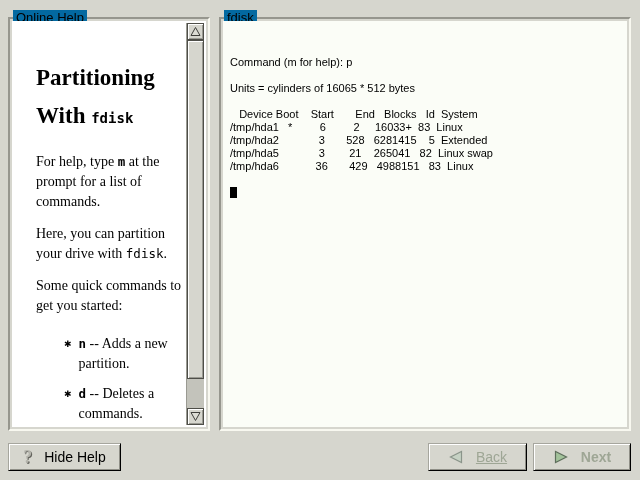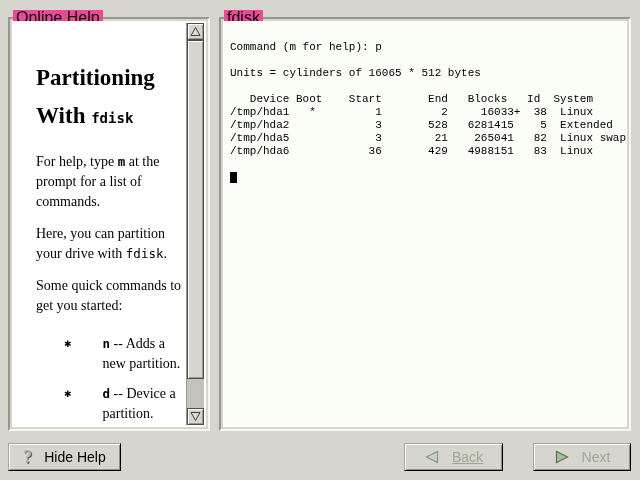--- a/index.html
+++ b/index.html
@@ -11,22 +11,22 @@
 
   
   .frame {
     position:absolute; box-sizing:border-box;
     border:2px solid; border-color:#96968e #f8f8f0 #f8f8f0 #96968e;
   }
   .help-frame  { left:8px;   top:17px; width:202px; height:414px; }
   .fdisk-frame { left:219px; top:17px; width:412px; height:414px; }
   .frame-label {
     position:absolute; top:-9px; left:3px;
-    background:#ec4899; padding:0 3px;
-    font-size:16px; line-height:15px;
+    background:#0369a1; padding:0 3px;
+    font-size:13px; line-height:15px;
   }
 
   
   .help-viewport {
     position:absolute; left:2px; top:2px; right:2px; bottom:2px;
     background:#ffffff;
   }
   .help-content {
     position:absolute; left:0; top:0; right:20px; bottom:0;
     overflow:hidden; padding:34px 0 0 24px;
@@ -36,21 +36,21 @@
     width:160px; font-weight:bold; font-size:23px; line-height:38px;
     margin:4px 0 15px 0;
   }
   .help-title .code { font-family:"DejaVu Sans Mono", monospace; font-size:14px; font-weight:bold; }
   .help-p { width:152px; margin:0 0 12px 0; }
   .code { font-family:"DejaVu Sans Mono", monospace; font-size:12.5px; }
   .key  { font-family:"DejaVu Sans Mono", monospace; font-size:12.5px; font-weight:bold; }
   .bullet-list { margin-top:18px; margin-left:28px; }
   .bullet-item { display:flex; gap:7px; margin-bottom:10px; }
   .bullet-marker { font-size:9px; line-height:20px; flex:0 0 auto; }
-  .bullet-text { width:118px;margin-left:24px; }
+  .bullet-text { width:118px; }
 
   
   .scrollbar {
     position:absolute; top:2px; right:2px; bottom:2px; width:17px;
     background:#c3c3bb; border-left:1px solid #9a9a92;
   }
   .sb-btn {
     position:absolute; left:0; right:0; height:17px; box-sizing:border-box;
     background:#d6d6ce; border:1px solid #4e4e48;
     box-shadow:inset 1px 1px 0 #ffffff, inset -1px -1px 0 #9a9a92;
@@ -60,40 +60,40 @@
   .sb-track { position:absolute; left:0; right:0; top:17px; bottom:17px; }
   .sb-thumb {
     position:absolute; left:0; right:0; top:0; height:92%; box-sizing:border-box;
     background:#d6d6ce; border:1px solid #4e4e48;
     box-shadow:inset 1px 1px 0 #ffffff, inset -1px -1px 0 #9a9a92;
   }
 
   
   .terminal {
     position:absolute; left:2px; top:2px; right:2px; bottom:2px;
-    background:#fbfdf7; padding:20px 0 0 7px;
-    font-family:Liberation Mono, monospace; font-size:11px;
+    background:#fbfdf7; padding:35px 0 0 7px;
+    font-family:Liberation Sans, sans-serif; font-size:11px;
   }
   .term-line { height:13px; line-height:13px; white-space:pre; }
   .cursor {
     display:inline-block; width:7px; height:11px; background:#000;
     vertical-align:text-bottom;
   }
 
   
   .btn {
     position:absolute; top:443px; height:28px; box-sizing:border-box;
     background:#d6d6ce; border:1px solid; border-color:#a6a69e #000 #000 #a6a69e;
     box-shadow:inset 1px 1px 0 #ffffff, inset -1px -1px 0 #8e8e86;
     display:flex; align-items:center; justify-content:center; gap:12px;
     font-size:14px; cursor:default;
   }
   .btn-hide { left:8px;   width:113px; color:#000; }
-  .btn-back { left:404px; width:99px;  color:#9ea695;text-decoration:underline; }
-  .btn-next { left:533px; width:98px;  color:#9ea695; }
+  .btn-back { left:428px; width:99px;  color:#9ea695;text-decoration:underline; }
+  .btn-next { left:533px; width:98px;  color:#9ea695;font-weight:bold; }
   .qmark {
     font-family:"Liberation Serif", serif; font-weight:bold; font-size:18px;
     color:#b4b4ac; text-shadow:1px 1px 0 #62625c; line-height:18px;
   }
   .arrow-svg { display:block; }
 </style>
 </head>
 <body>
 
 <div class="window">
@@ -112,21 +112,21 @@
 
         <p class="help-p">Some quick commands to get you started:</p>
 
         <div class="bullet-list">
           <div class="bullet-item">
             <span class="bullet-marker">✱</span>
             <span class="bullet-text"><span class="key">n</span> <span>-- Adds a new partition.</span></span>
           </div>
           <div class="bullet-item">
             <span class="bullet-marker">✱</span>
-            <span class="bullet-text"><span class="key">d</span> <span>-- Device a partition.</span></span>
+            <span class="bullet-text"><span class="key">d</span> <span>-- Deletes a commands.</span></span>
           </div>
           <div class="bullet-item">
             <span class="bullet-marker">✱</span>
             <span class="bullet-text"><span class="key">p</span> <span>-- Prints out the partition table.</span></span>
           </div>
         </div>
       </div>
 
       <div class="scrollbar">
         <div class="sb-btn sb-up">
@@ -148,21 +148,21 @@
 
   <div class="frame fdisk-frame">
     <span class="frame-label">fdisk</span>
 
     <div class="terminal">
       <div class="term-line">Command (m for help): p</div>
       <div class="term-line"></div>
       <div class="term-line">Units = cylinders of 16065 * 512 bytes</div>
       <div class="term-line"></div>
       <div class="term-line">   Device Boot    Start       End   Blocks   Id  System</div>
-      <div class="term-line">/tmp/hda1   *         1         2     16033+  38  Linux</div>
+      <div class="term-line">/tmp/hda1   *         6         2     16033+  83  Linux</div>
       <div class="term-line">/tmp/hda2             3       528   6281415    5  Extended</div>
       <div class="term-line">/tmp/hda5             3        21    265041   82  Linux swap</div>
       <div class="term-line">/tmp/hda6            36       429   4988151   83  Linux</div>
       <div class="term-line"></div>
       <div class="term-line"><span class="cursor"></span></div>
     </div>
   </div>
 
   <div class="btn btn-hide">
     <span class="qmark">?</span>

